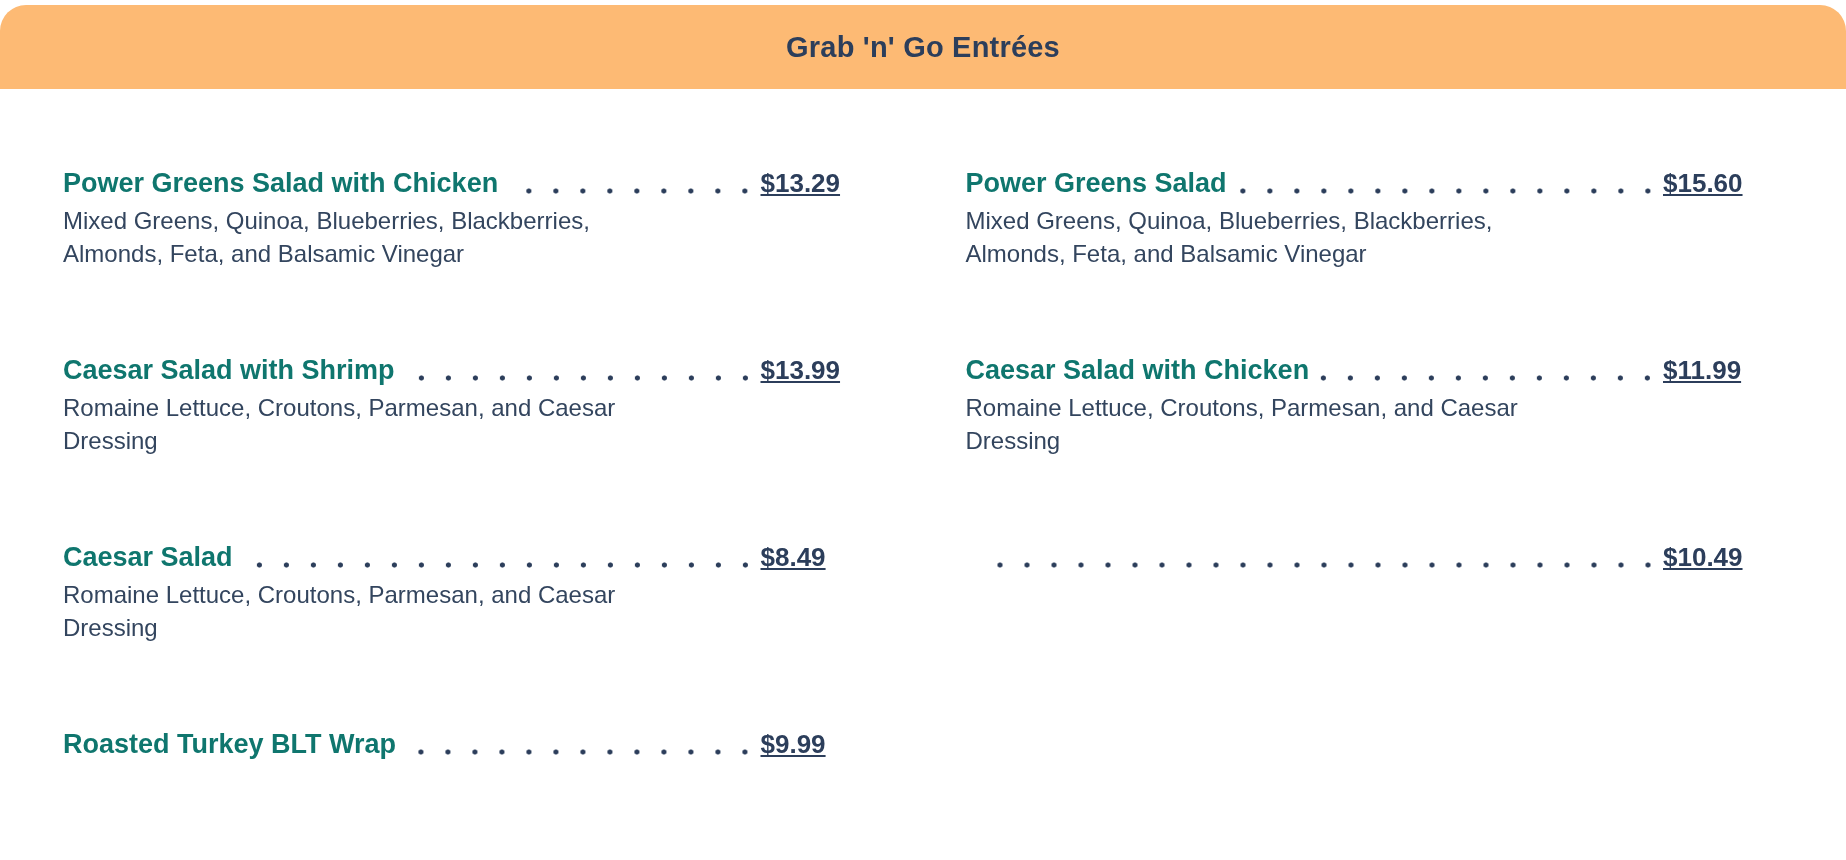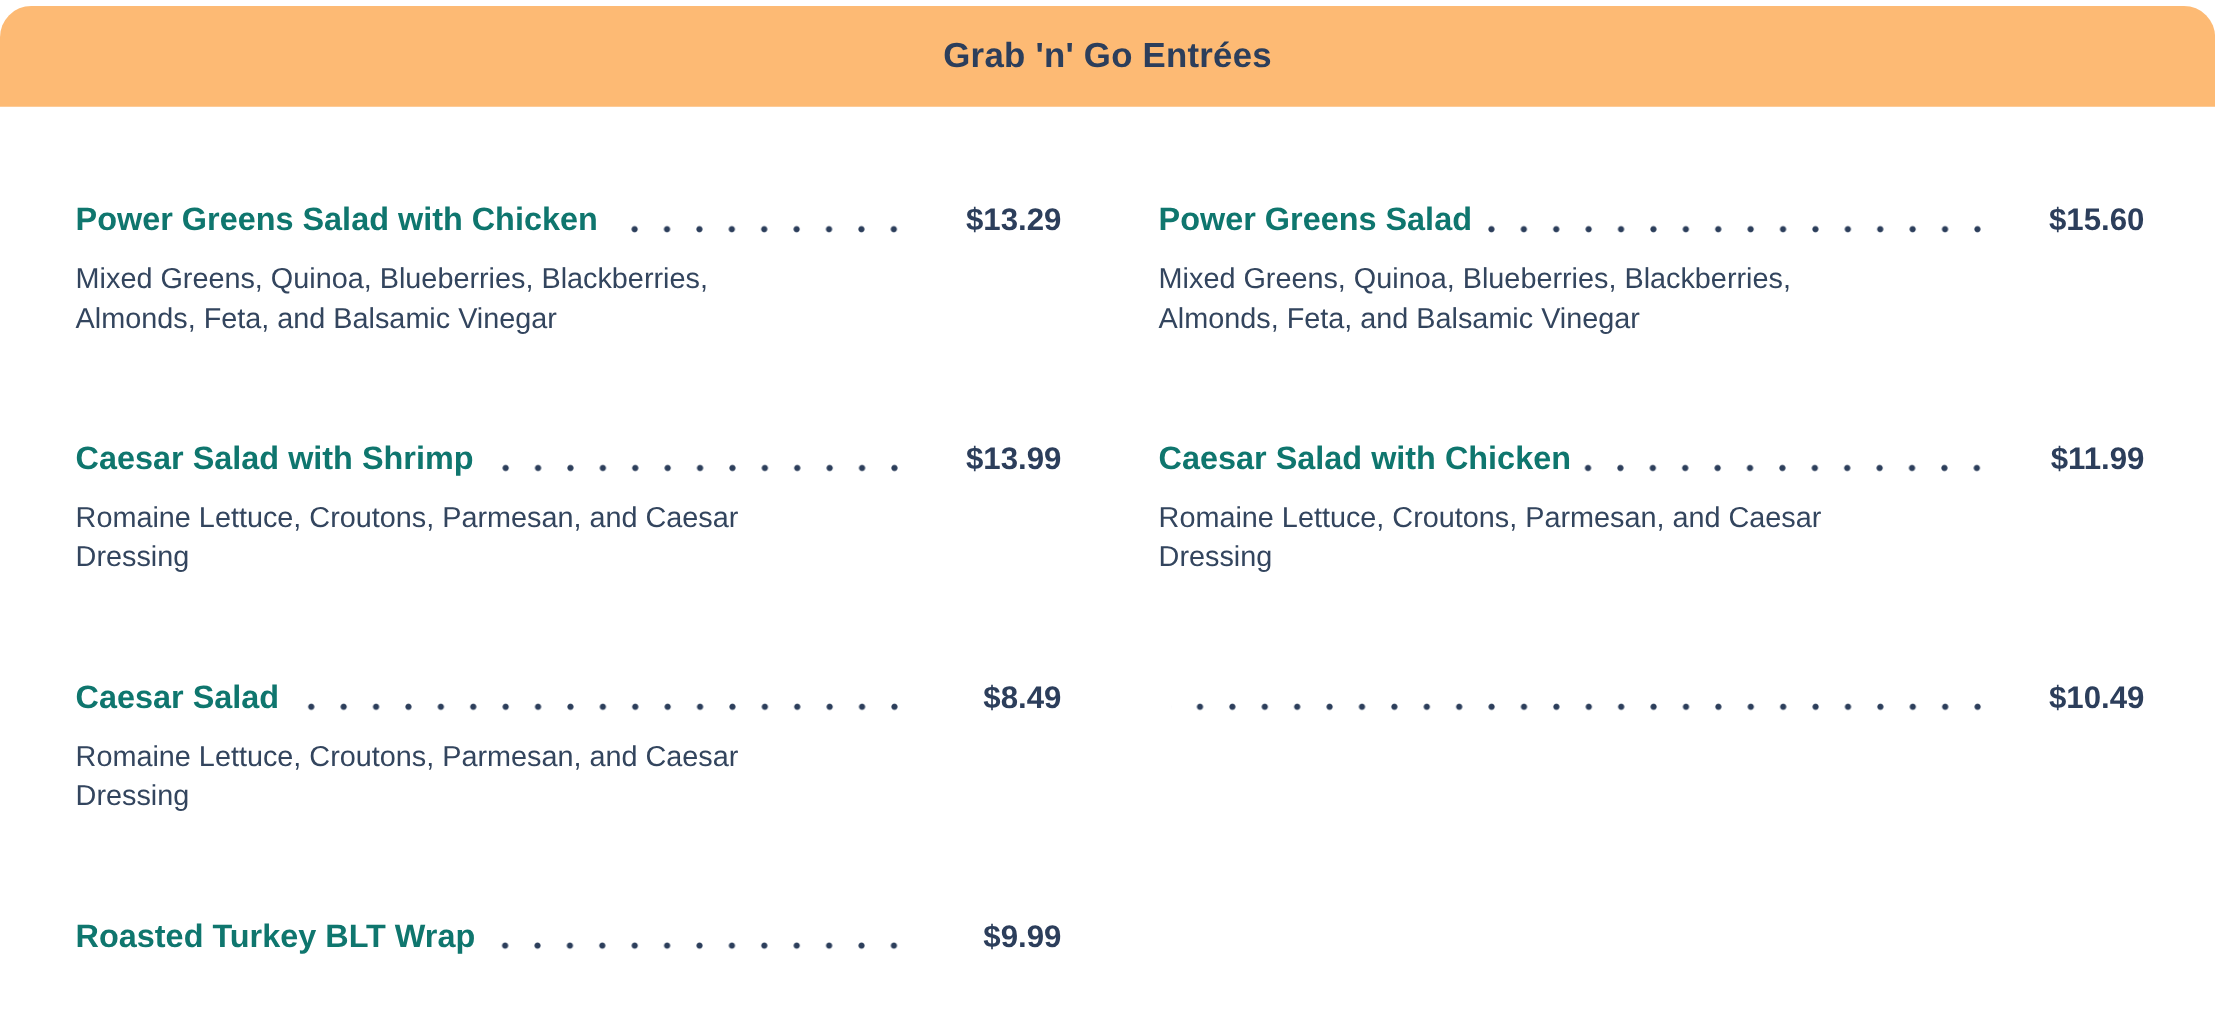--- a/index.html
+++ b/index.html
@@ -69,25 +69,25 @@
     background-size: 27px 6px;
     background-repeat: repeat-x;
     background-position: right 2px bottom 7px;
   }
 
   .item-price {
     color: #2c3e5b;
     font-size: 26px;
     font-weight: 700;
     min-width: 124px;
-    text-align: right;
+    text-decoration: underline;
   }
 
   .item-desc {
-    margin-top: 15px;
+    margin-top: 3px;
     max-width: 615px;
     color: #33455e;
     font-size: 24px;
     font-weight: 400;
     line-height: 33px;
   }
 </style>
 </head>
 <body>
 

